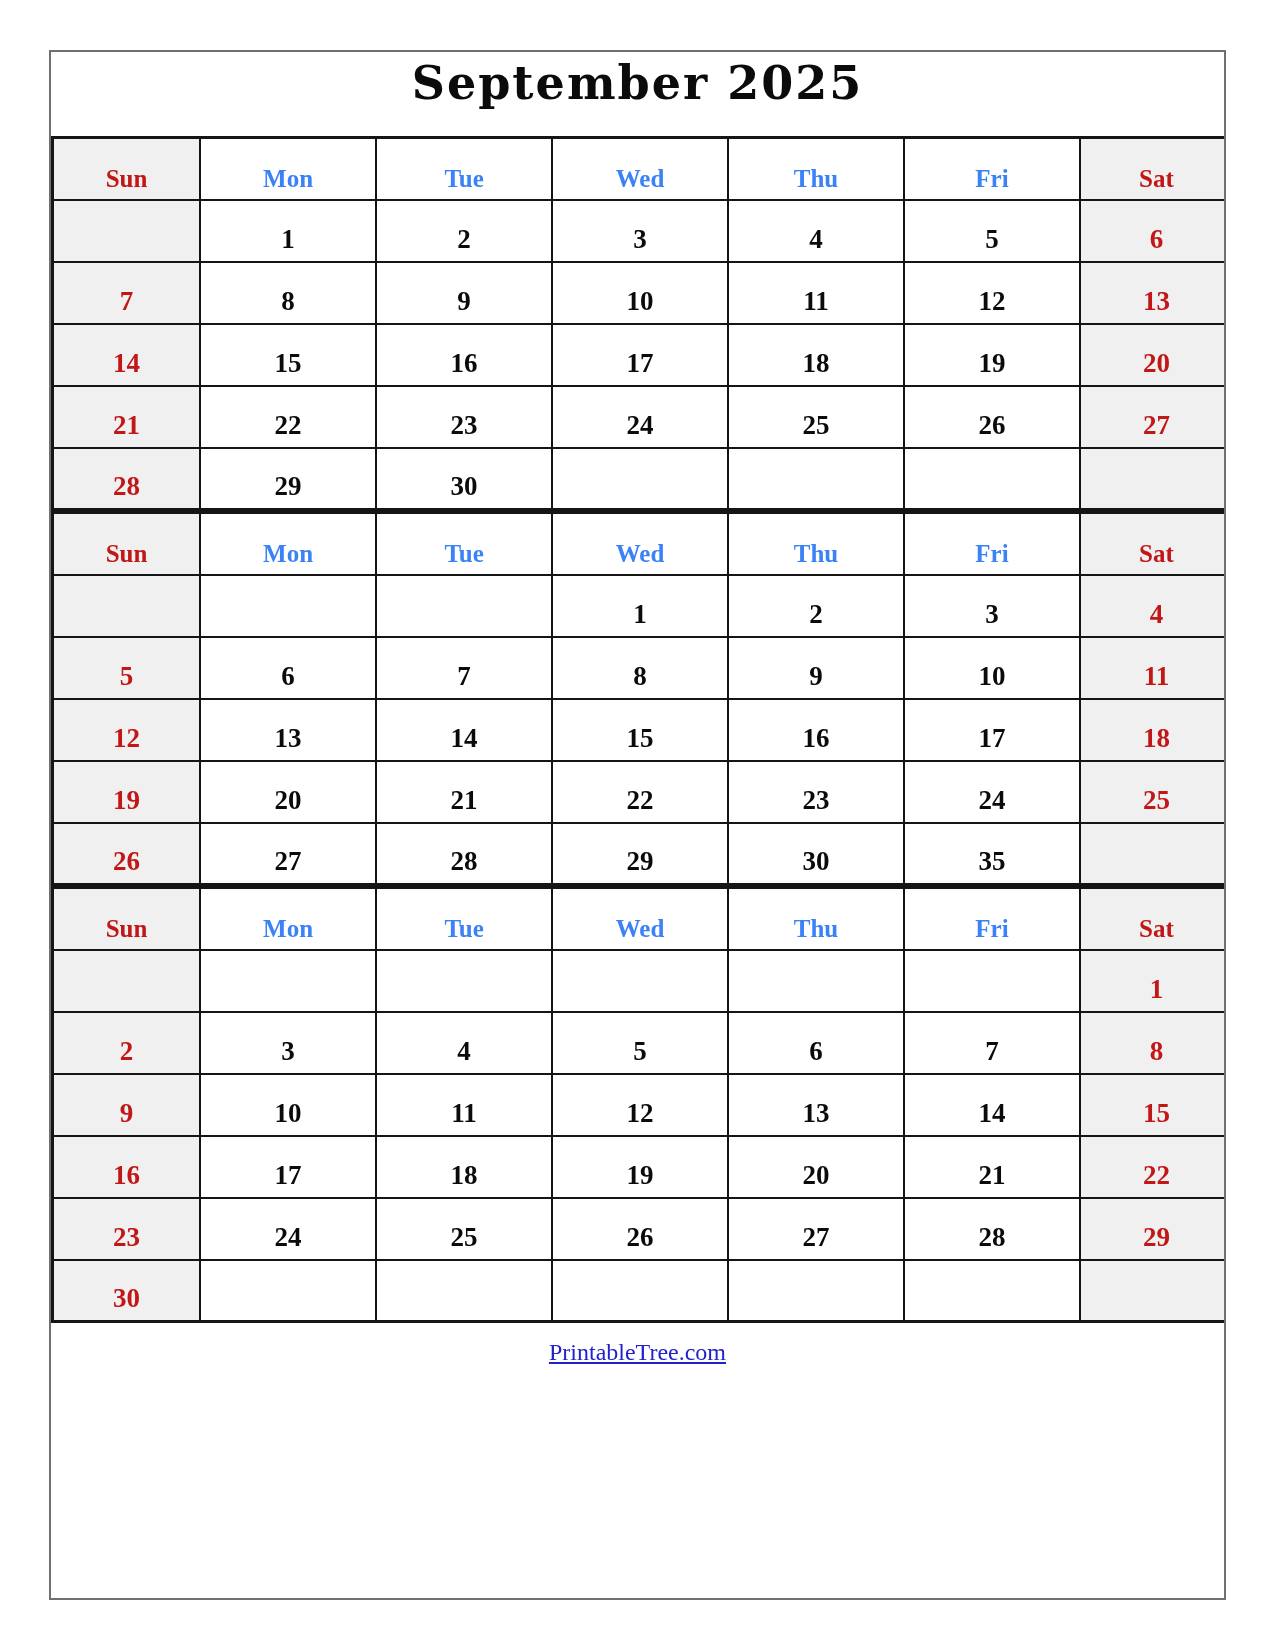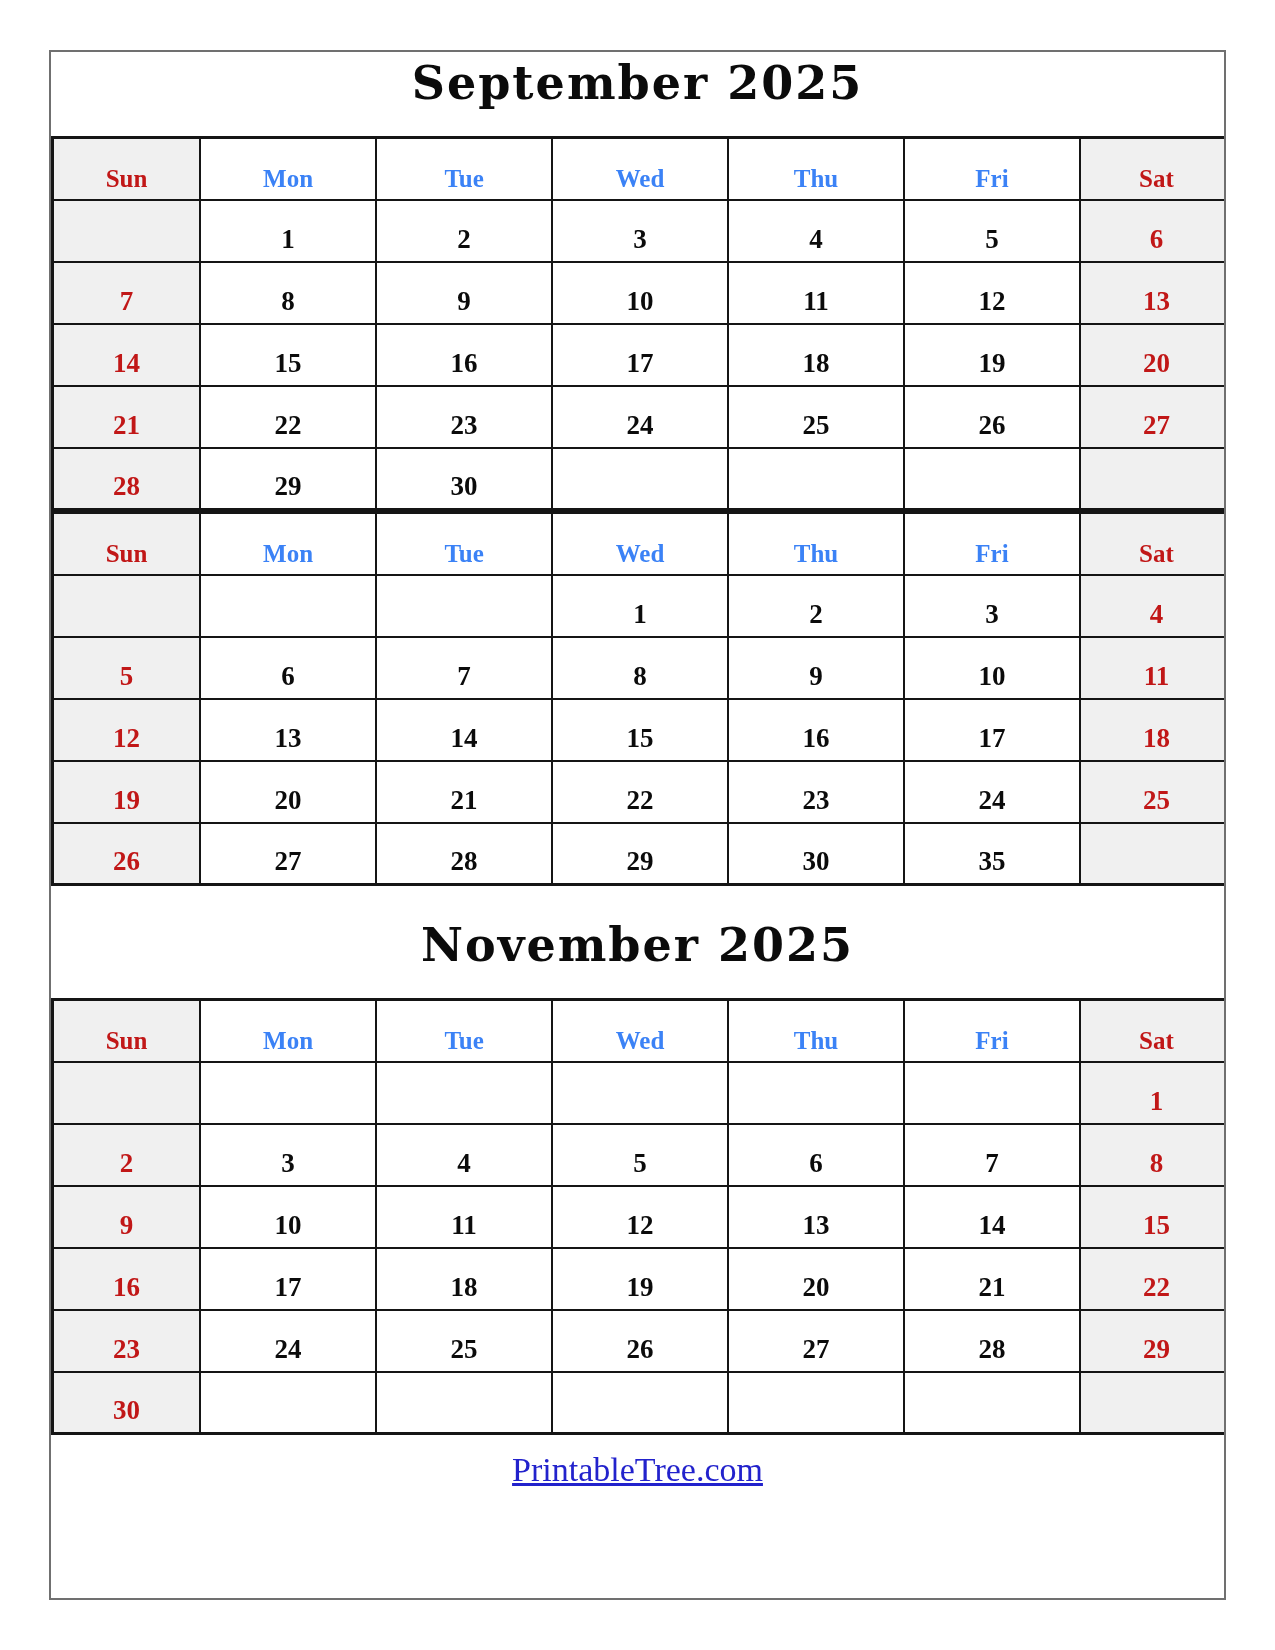--- a/index.html
+++ b/index.html
@@ -70,21 +70,21 @@
     color: var(--accent-red);
   }
   col.c-sun { width: 12.5%; }
   col.c-wk  { width: 14.9%; }
   col.c-sat { width: 13.0%; }
   .footer {
     text-align: center;
     margin-top: 16px;
   }
   .footer a {
-    font-size: 34px;
+    font-size: 24px;
     color: var(--link-blue);
     text-decoration: underline;
     cursor: pointer;
   }
 </style>
 </head>
 <body>
 
 <div class="page">
   <div class="frame">
@@ -228,21 +228,20 @@
               <td>29</td>
               <td>30</td>
               <td>35</td>
               <td class="weekend"></td>
             </tr>
           </tbody>
         </table>
     </section>
 
     <section class="month">
-      <h1 class="month-title">November 2025</h1>
       <table class="calendar">
           <colgroup>
             <col class="c-sun">
             <col class="c-wk">
             <col class="c-wk">
             <col class="c-wk">
             <col class="c-wk">
             <col class="c-wk">
             <col class="c-sat">
           </colgroup>

